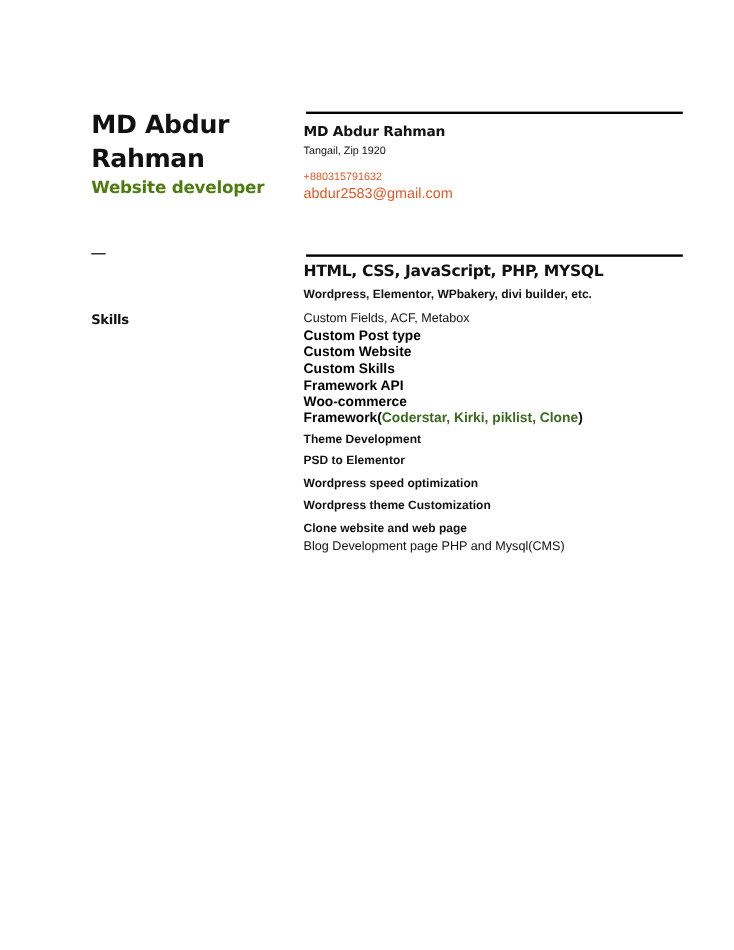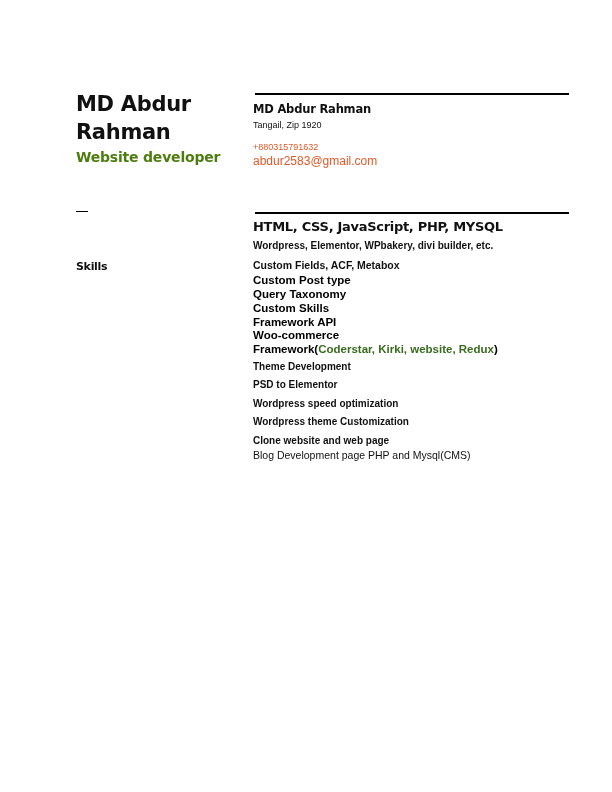--- a/index.html
+++ b/index.html
@@ -12,21 +12,21 @@
   .rule-skills { left: 255px; top: 212px; width: 314px; }
   .short-dash { left: 76px; top: 211px; width: 12px; height: 1px; background: #000; }
   .contact-name { left: 253px; top: 102px; font-family: "DejaVu Sans", sans-serif; font-weight: bold; font-size: 11.5px; color: #111; letter-spacing: -0.2px; }
   .contact-addr { left: 253px; top: 120px; font-size: 9px; color: #111; }
   .contact-phone { left: 253px; top: 142px; font-size: 9px; color: #e05a28; }
   .contact-email { left: 253px; top: 154px; font-size: 12px; color: #e05a28; }
   .skills-label { left: 76px; top: 224px; font-family: "DejaVu Sans", sans-serif; font-weight: bold; font-size: 11px; color: #111; letter-spacing: -0.3px; margin-top: 36px; }
   .skill { left: 253px; color: #111; white-space: nowrap; }
   .s-big { font-family: "DejaVu Sans", sans-serif; font-size: 13px; font-weight: bold; letter-spacing: -0.3px; }
   .s-med { font-weight: bold; font-size: 10px; text-align: right; }
-  .s-mid { font-weight: bold; font-size: 10.5px; }
+  .s-mid { font-weight: normal; font-size: 10.5px; }
   .s-arial { font-weight: bold; font-size: 11.5px; color: #000; }
   .green { color: #3a6a1f; }
   .s-plain { font-size: 10.5px; }
 </style>
 </head>
 <body>
 
 <div class="abs name-big">MD Abdur Rahman</div>
 <div class="abs title-orange">Website developer</div>
 
@@ -38,26 +38,26 @@
 
 <div class="abs short-dash"></div>
 <div class="abs skills-label">Skills</div>
 <div class="abs rule rule-skills"></div>
 
 <div class="abs skill s-big" style="top:219px">HTML, CSS, JavaScript, PHP, MYSQL</div>
 <div class="abs skill s-med" style="top:240px">Wordpress, Elementor, WPbakery, divi builder, etc.</div>
 <div class="abs skill s-mid" style="top:259px">Custom Fields, ACF, Metabox</div>
 
 <div class="abs skill s-arial" style="top:274px">Custom Post type</div>
-<div class="abs skill s-arial" style="top:288px">Query Taxonomy</div>
+<div class="abs skill s-arial" style="top:288px">Custom Website</div>
 <div class="abs skill s-arial" style="top:302px">Custom Skills</div>
 <div class="abs skill s-arial" style="top:316px">Framework API</div>
 <div class="abs skill s-arial" style="top:329px">Woo-commerce</div>
 <div class="abs skill s-arial" style="top:343px">
-  <span>Framework(</span><span class="green">Coderstar, Kirki, website, Redux</span><span>)</span>
+  <span>Framework(</span><span class="green">Coderstar, Kirki, piklist, Clone</span><span>)</span>
 </div>
 
 <div class="abs skill s-med" style="top:361px">Theme Development</div>
 <div class="abs skill s-med" style="top:379px">PSD to Elementor</div>
 <div class="abs skill s-med" style="top:398px">Wordpress speed optimization</div>
 <div class="abs skill s-med" style="top:416px">Wordpress theme Customization</div>
 <div class="abs skill s-med" style="top:435px">Clone website and web page</div>
 <div class="abs skill s-plain" style="top:449px">Blog Development page PHP and Mysql(CMS)</div>
 
 </body></html>

